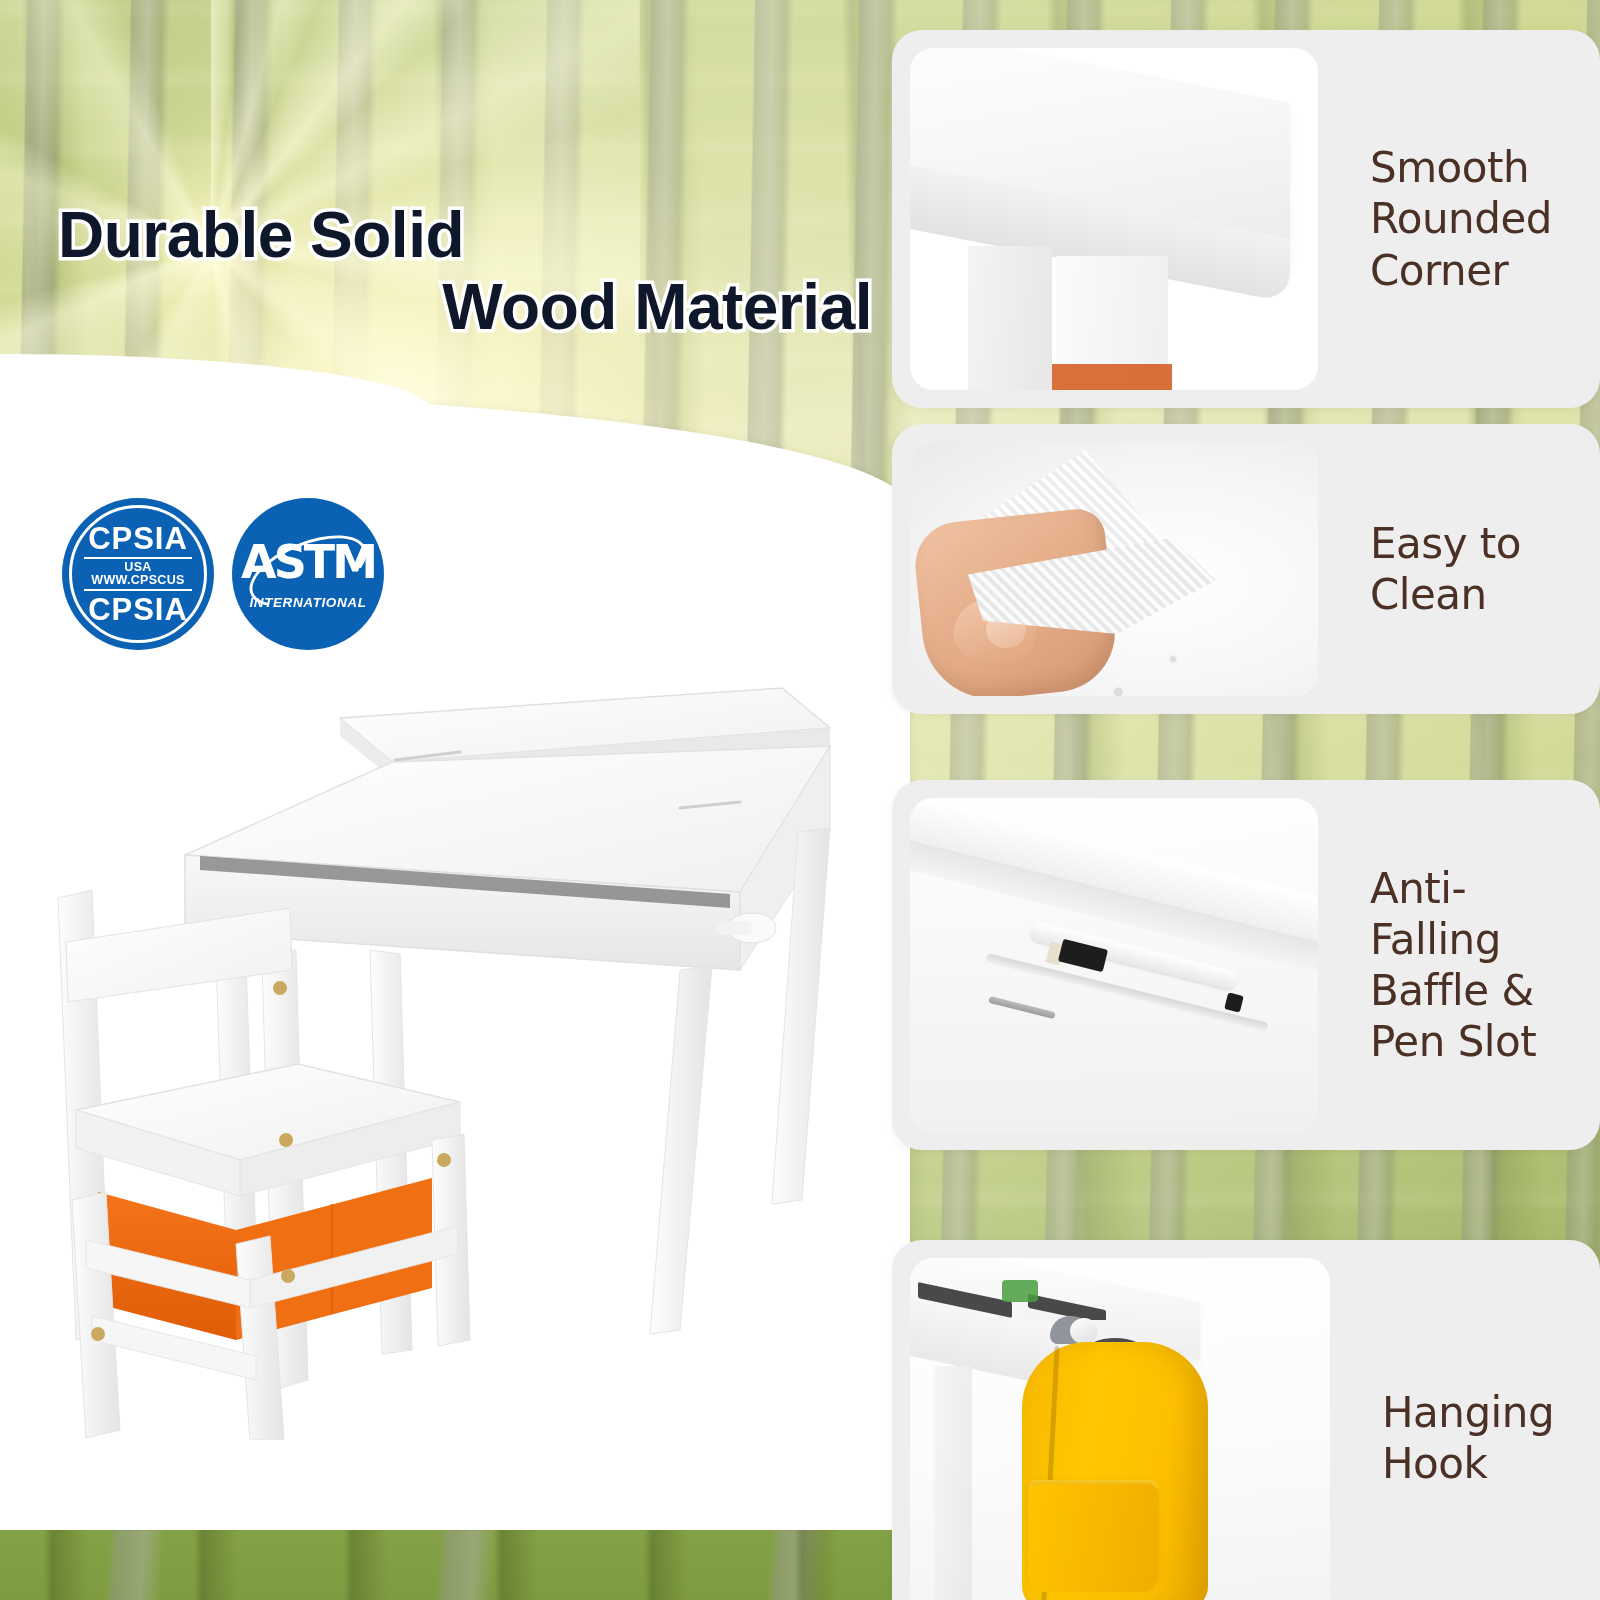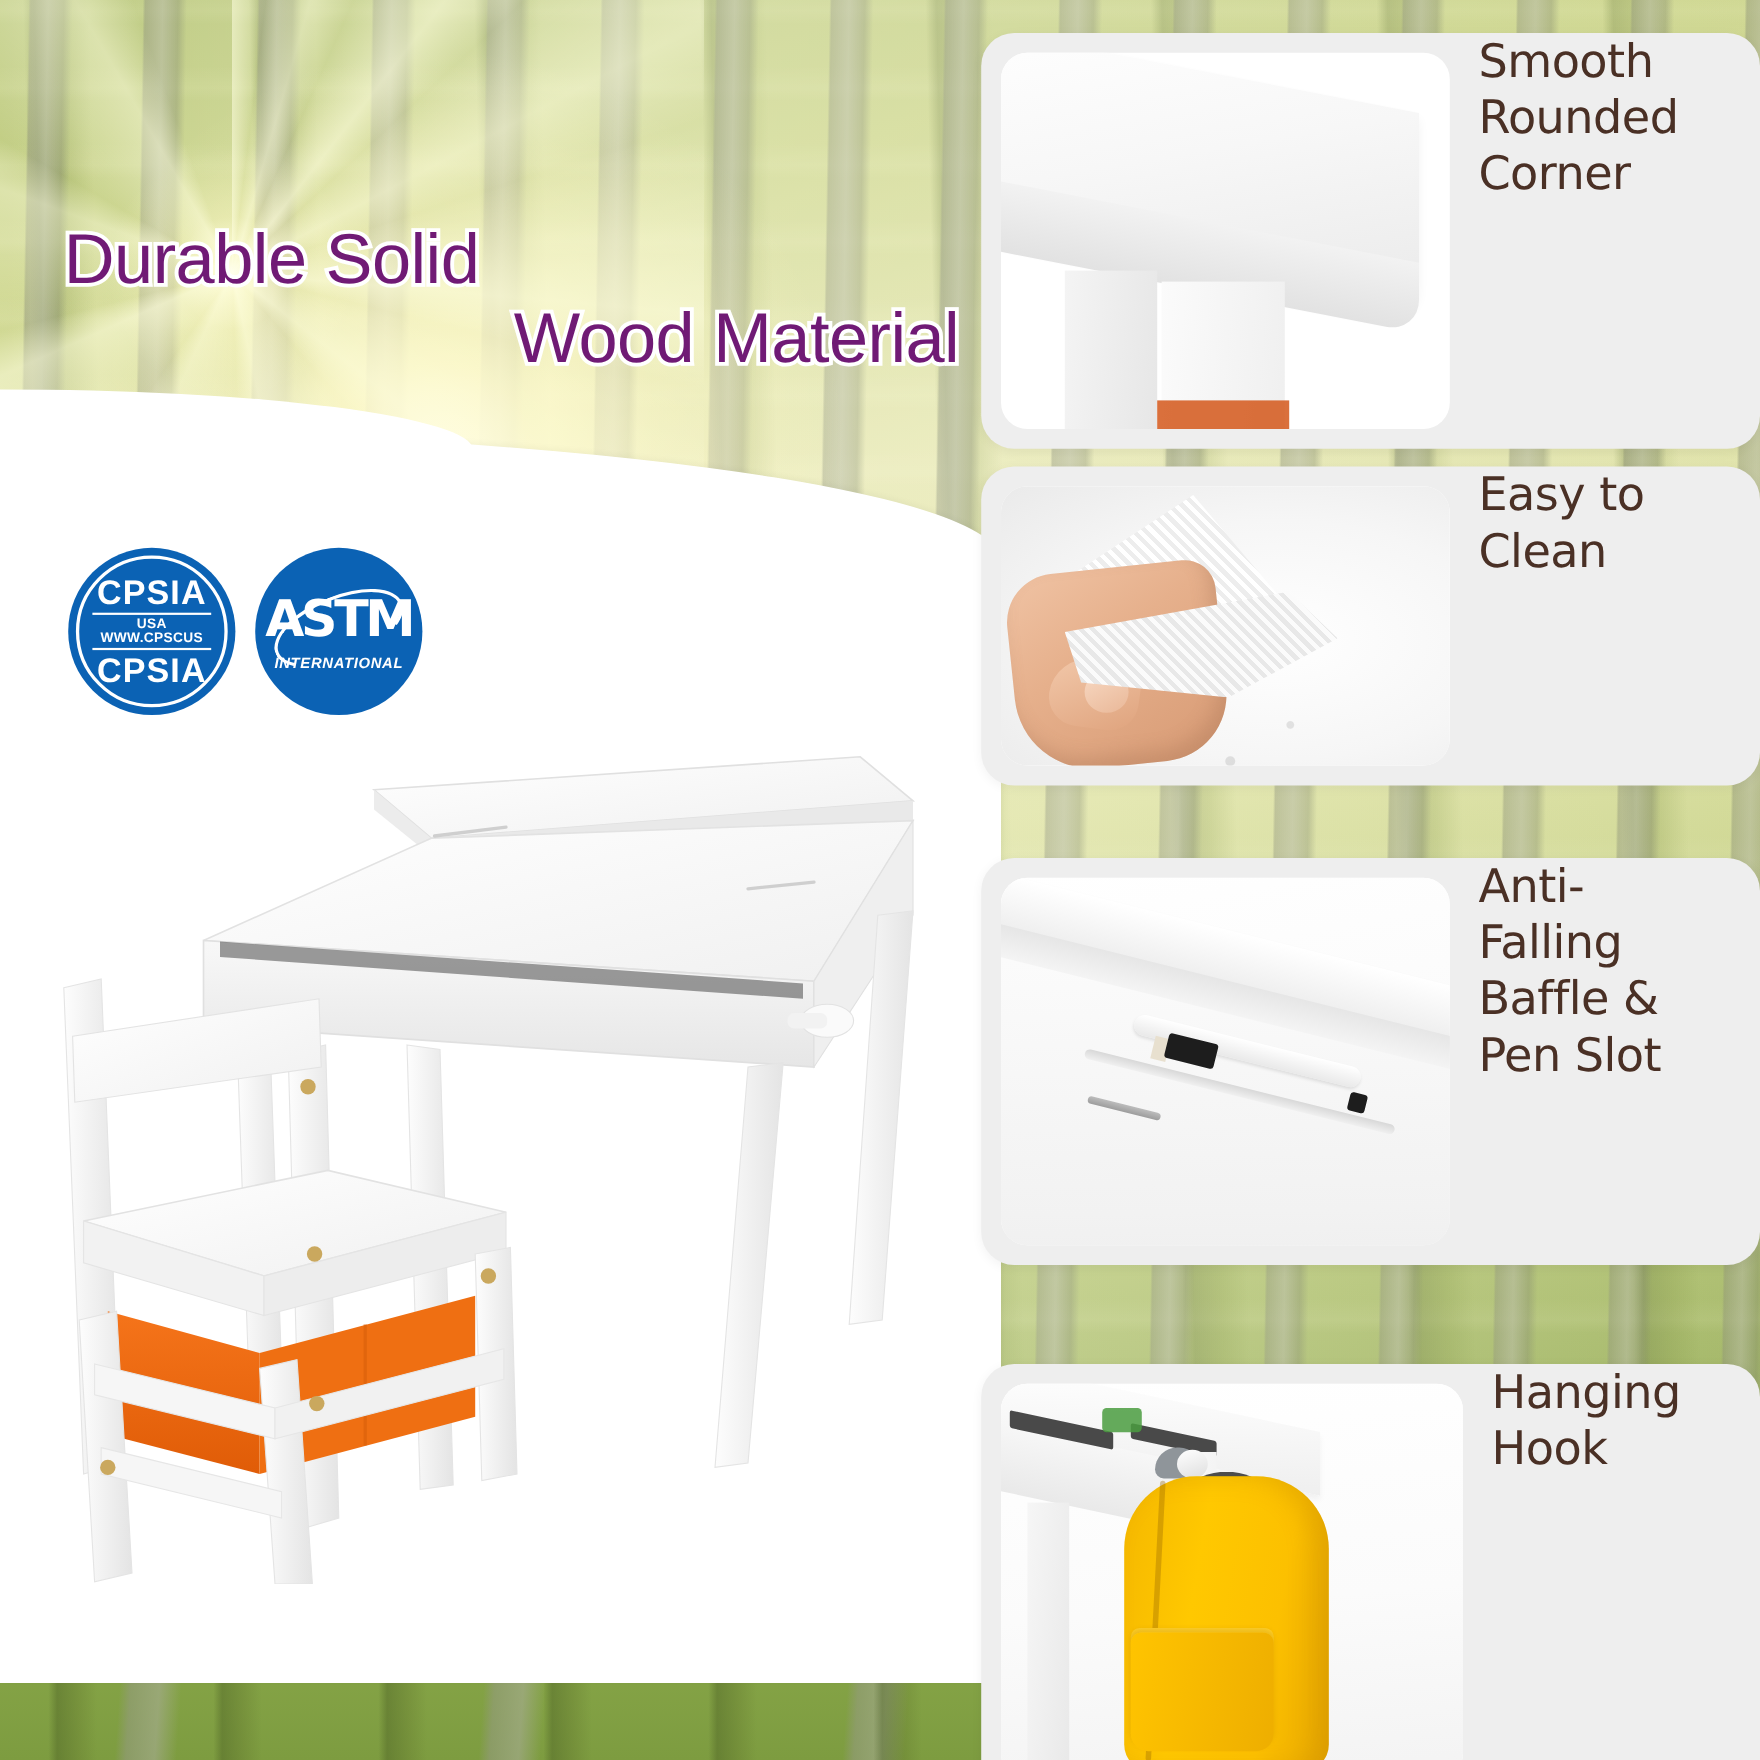--- a/index.html
+++ b/index.html
@@ -69,22 +69,22 @@
     box-shadow:0 -2px 6px rgba(0,0,0,.04);
   }
   .white-sweep::before{
     content:""; position:absolute; left:0; top:-36px; width:430px; height:60px; background:#ffffff;
     border-top-right-radius:100% 55px;
   }
 
   
   .title-wrap { position:absolute; left:52px; top:200px; width:820px; z-index:6; }
   .title-line {
-    font-size:64px; font-weight:normal; line-height:1.12;
-    color:#701a75; letter-spacing:-0.5px;
+    font-size:64px; font-weight:bold; line-height:1.12;
+    color:#0f172a; letter-spacing:-0.5px;
     -webkit-text-stroke:7px #ffffff;
     paint-order:stroke fill;
     text-shadow:0 2px 0 rgba(255,255,255,.6);
   }
   .title-line.l1 { text-align:left; padding-left:6px; }
   .title-line.l2 { text-align:right; padding-left:76px; }
 
   
   .badges { position:absolute; left:62px; top:498px; display:flex; gap:18px; z-index:7; }
   .badge {
@@ -129,21 +129,21 @@
     box-shadow:0 2px 10px rgba(0,0,0,.05);
     overflow:hidden;
   }
   .panel .photo {
     margin:18px 0 18px 18px;
     width:408px; border-radius:24px;
     background:#ffffff; position:relative; overflow:hidden;
     flex:none;
   }
   .panel .caption {
-    flex:1; display:flex; padding-left:26px; padding-right:14px;
+    flex:1; display:flex; align-items:center; padding-left:26px; padding-right:14px;margin-left:26px;
   }
   .caption-text {
     color:#4a3025; font-size:42px; line-height:1.22; font-weight:normal;
     font-family:"DejaVu Sans", sans-serif; letter-spacing:-.5px;
     white-space:pre-line;
   }
   #panel-1 { top:30px; height:378px; }
   #panel-2 { top:424px; height:290px; }
   #panel-3 { top:780px; height:370px; }
   #panel-4 { top:1240px; height:396px; }

